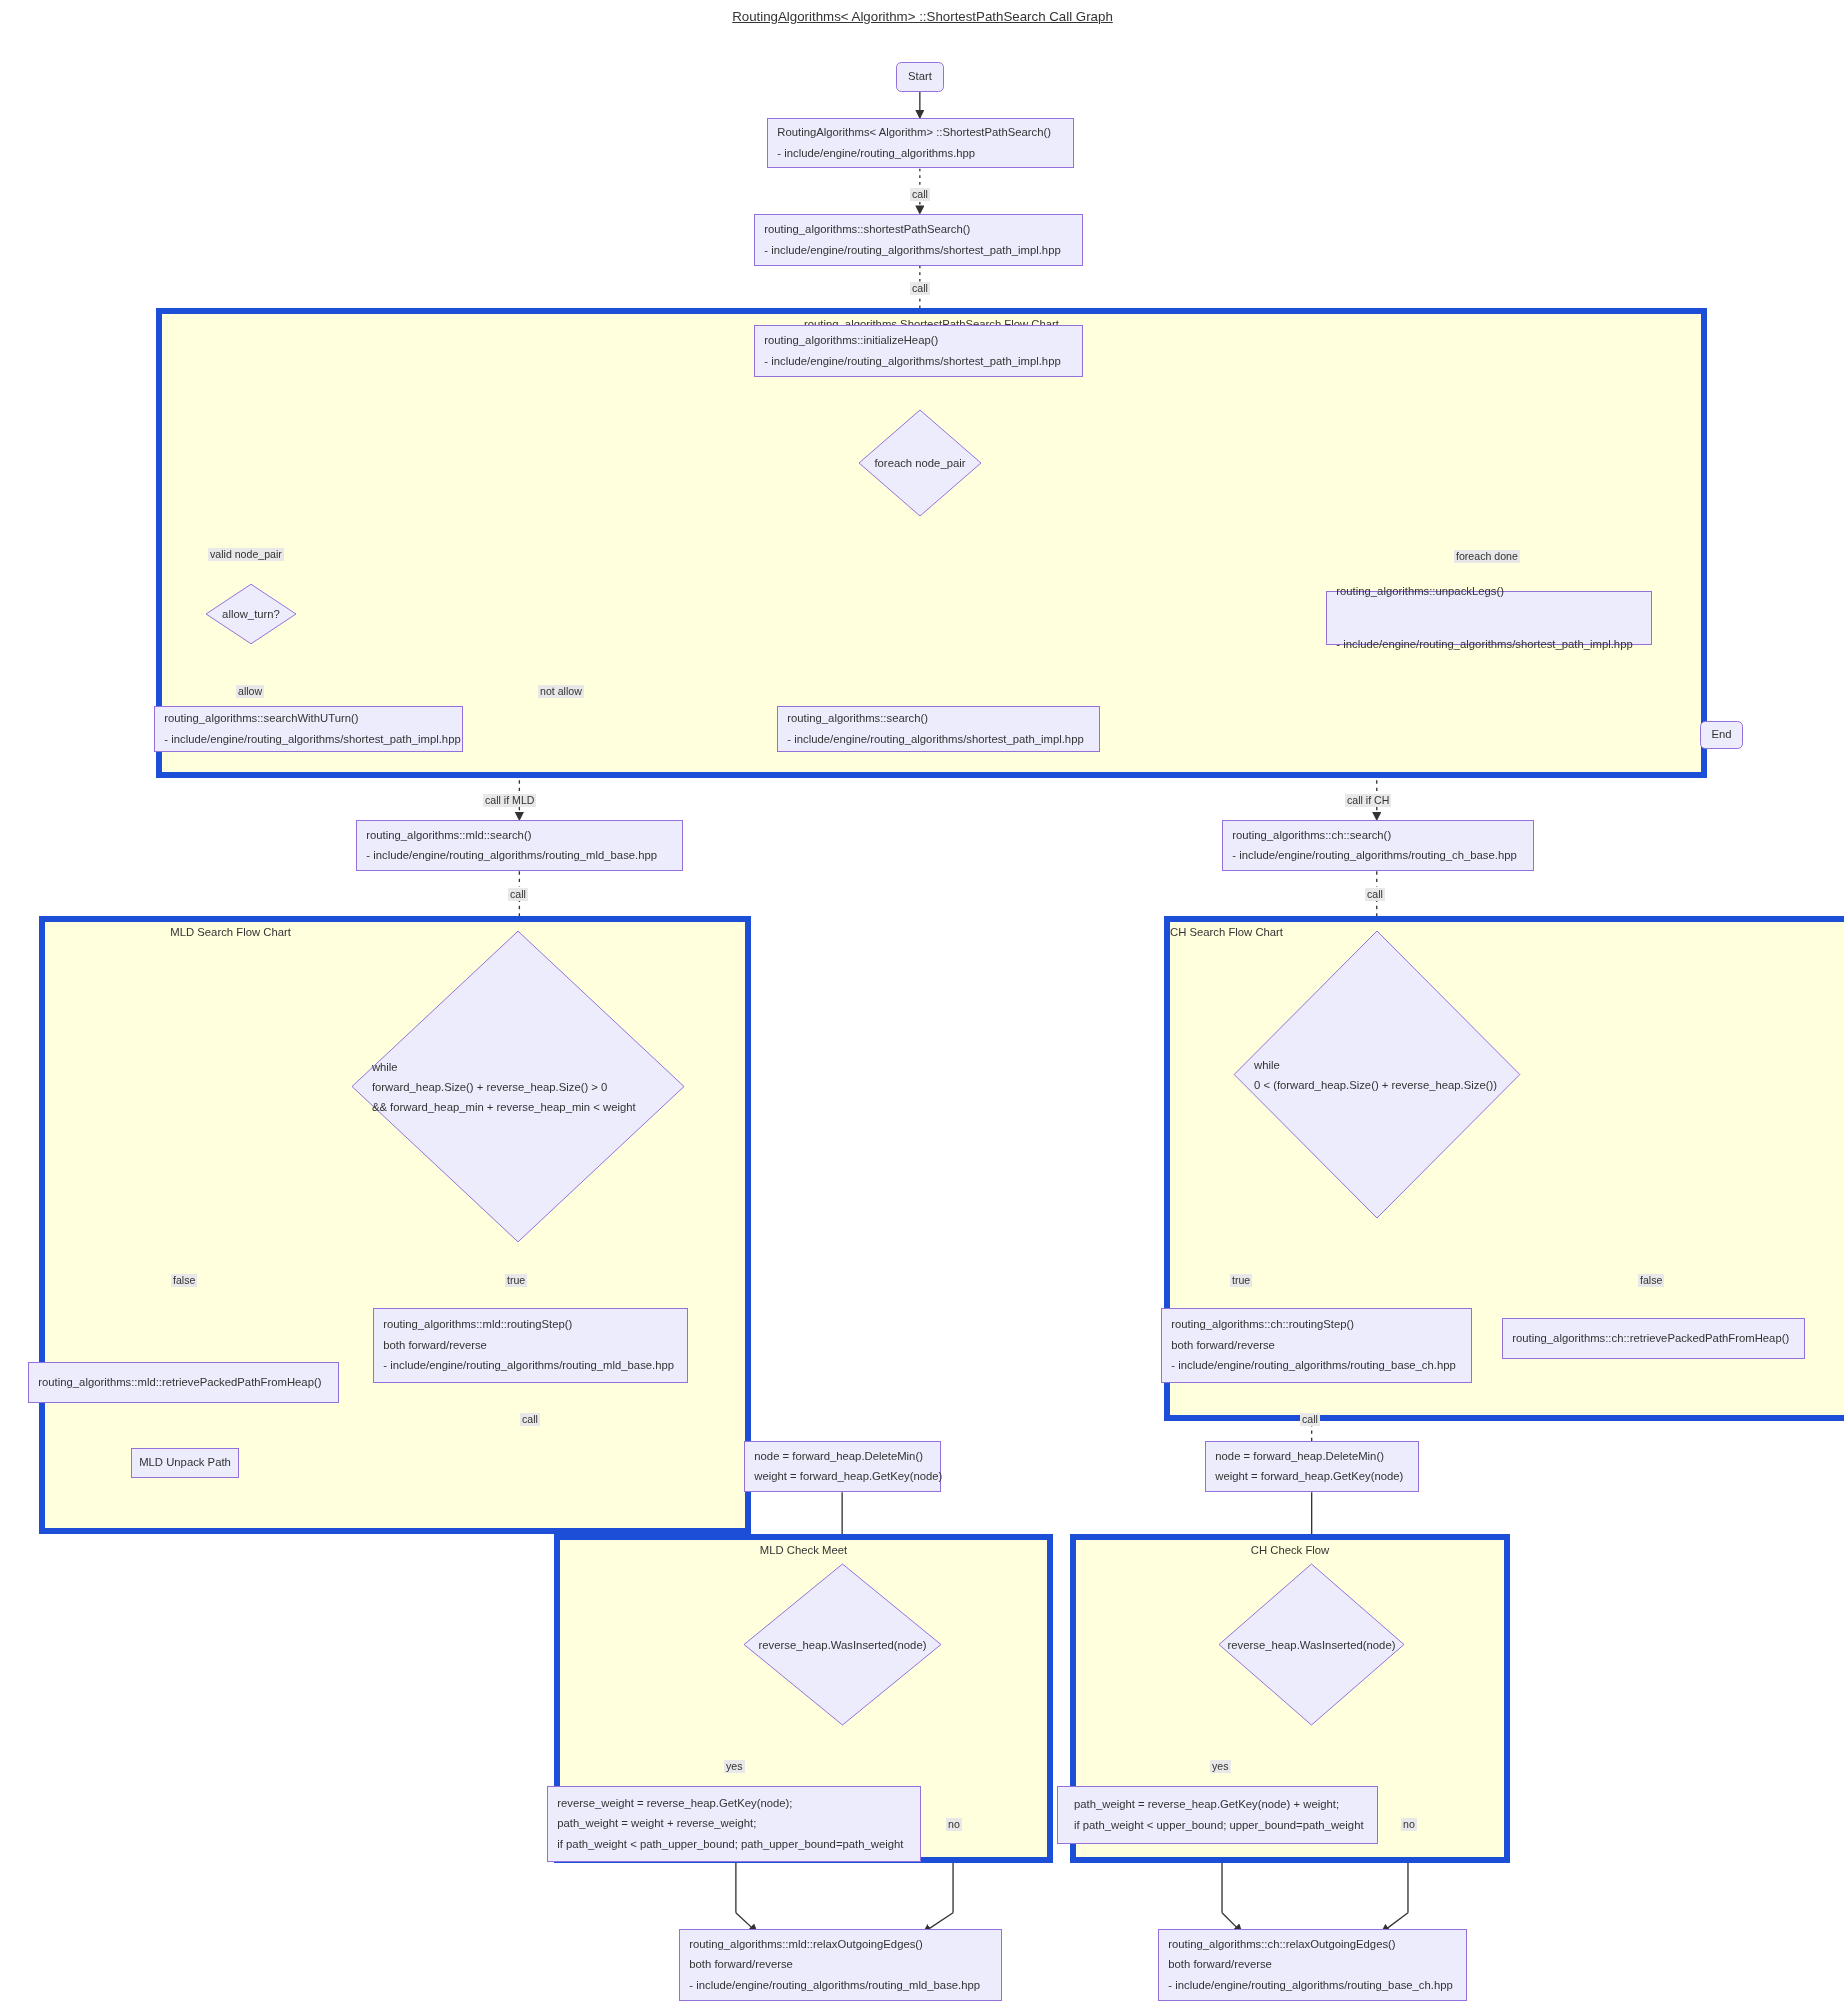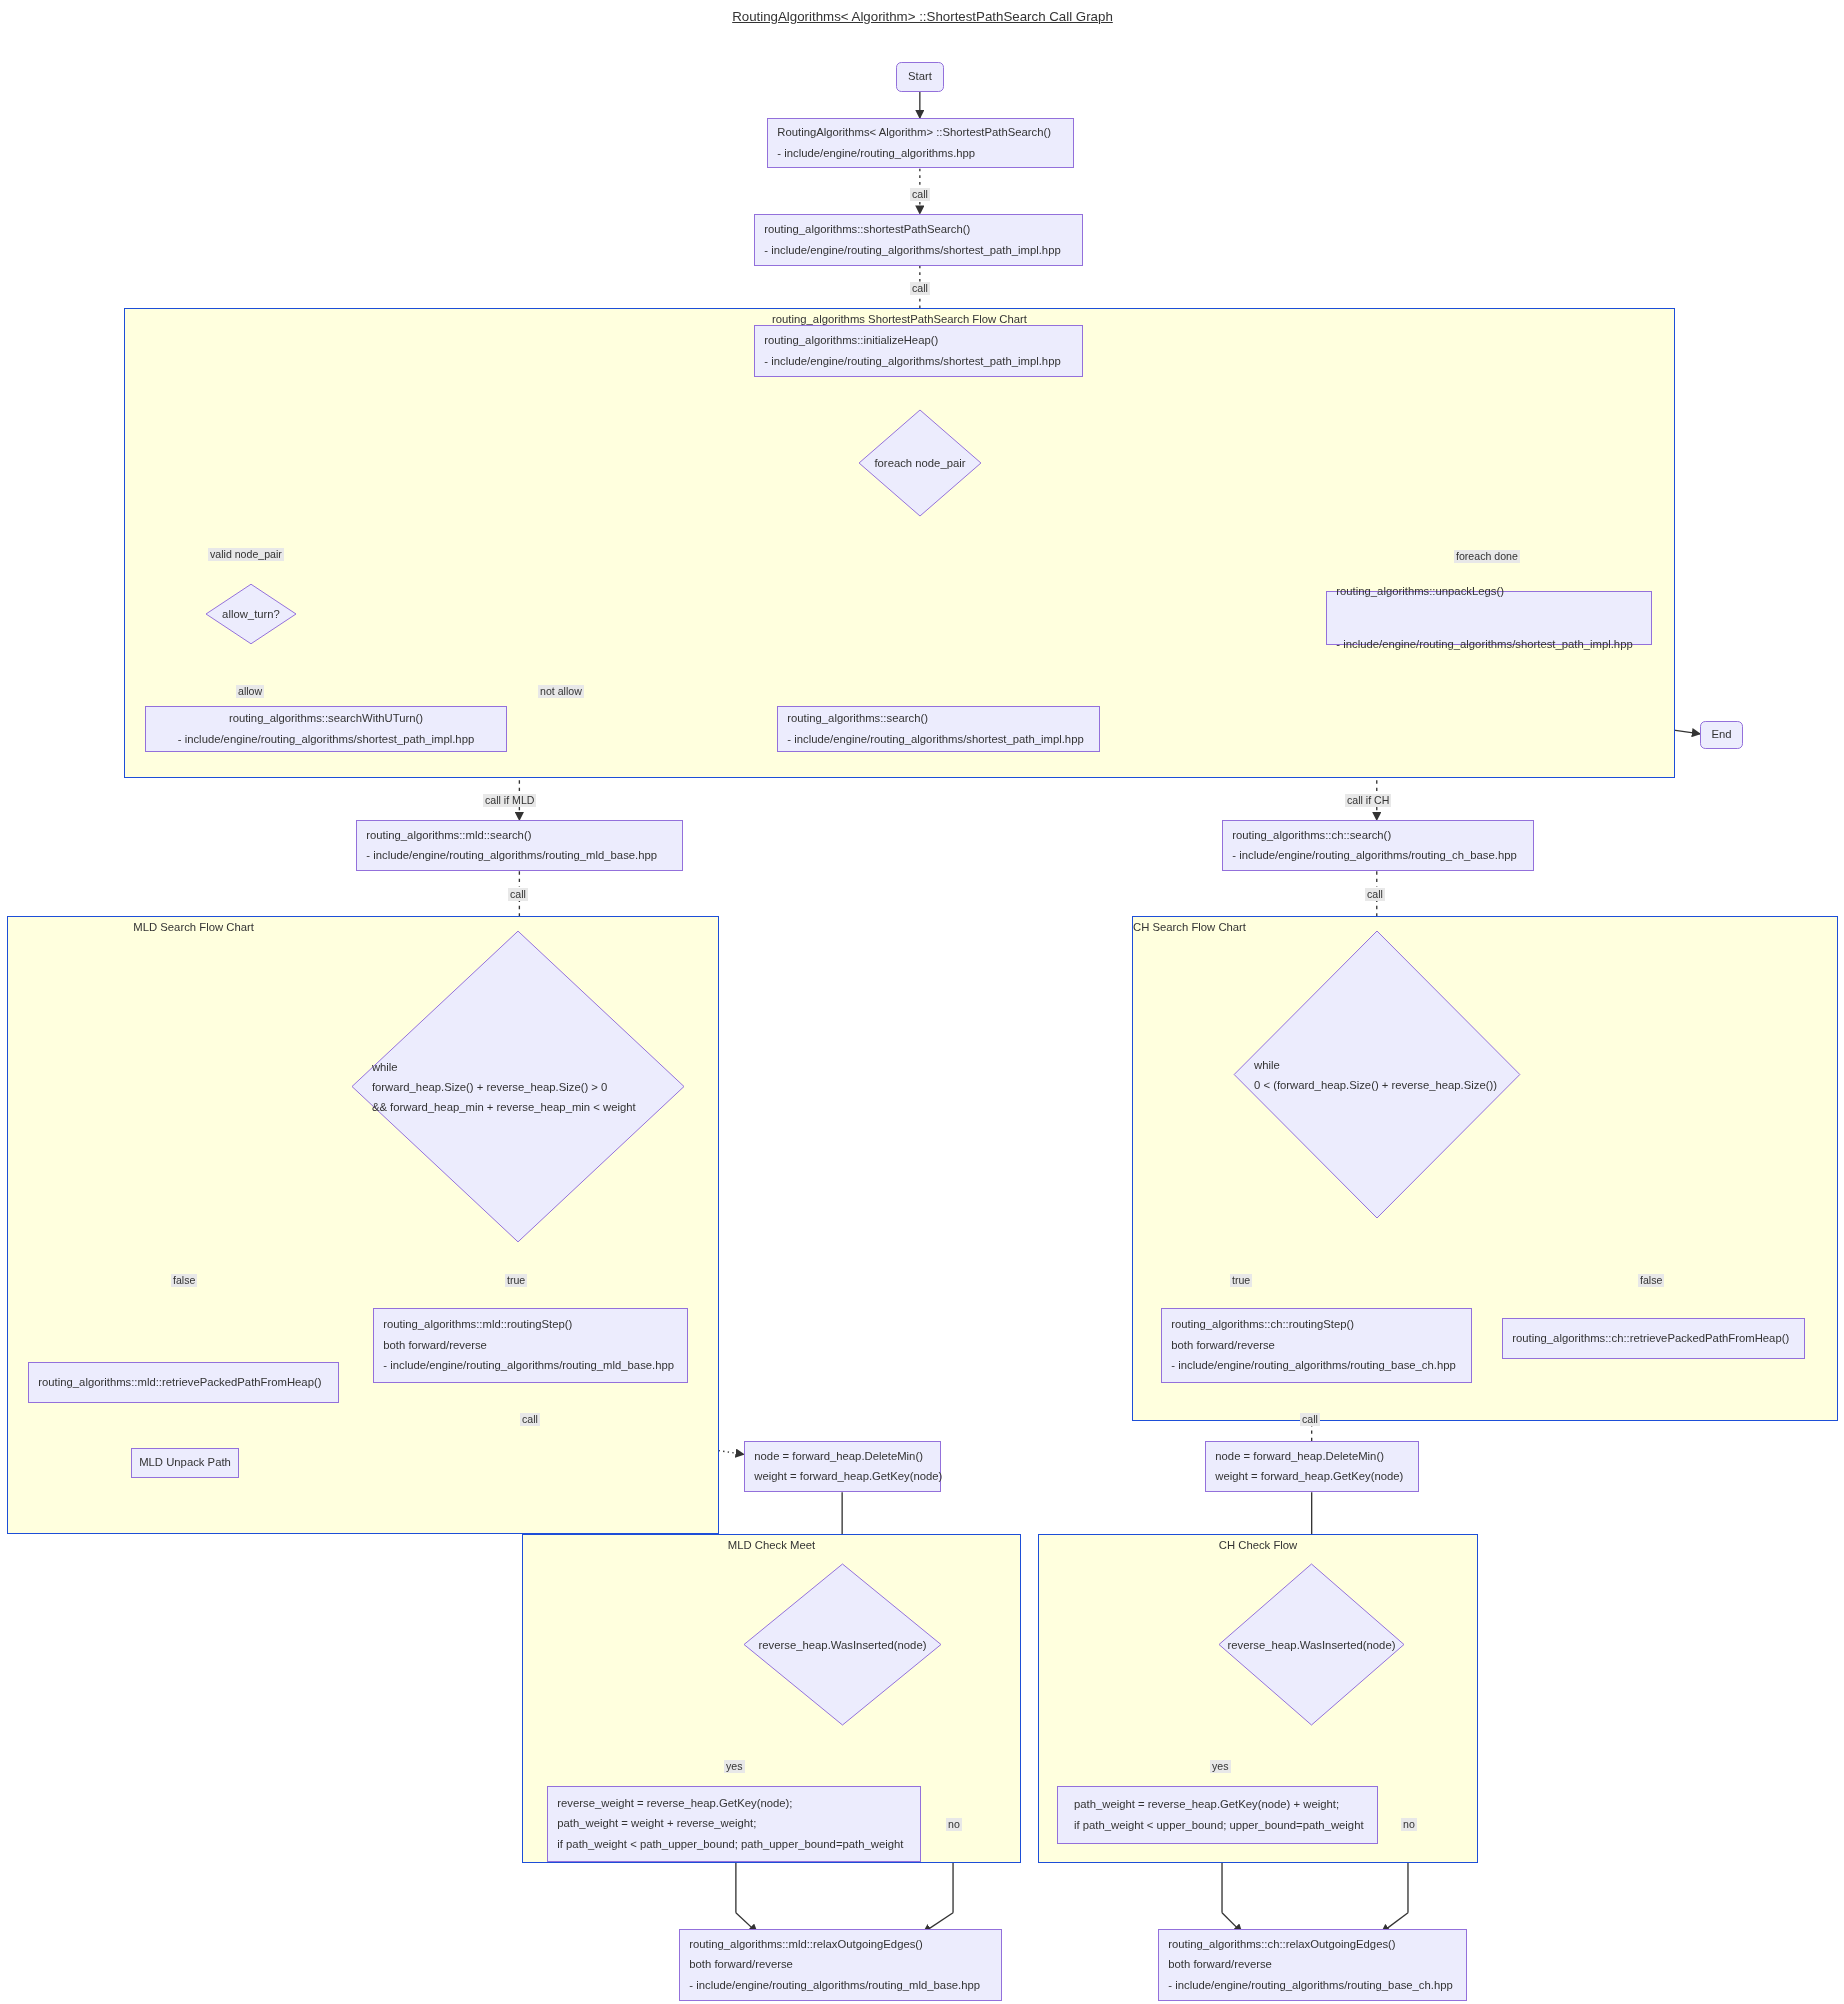--- a/index.html
+++ b/index.html
@@ -29,22 +29,23 @@
     text-align: center;
     font-size: 13.3px;
     color: #333333;
     text-decoration: underline;
     white-space: nowrap;
   }
   
   .cluster {
     position: absolute;
     background: #ffffde;
-    border: 1px solid #1d4ed8;
+    border: 6px solid #1d4ed8;
     box-sizing: border-box;
+    margin-left: 32px;
   }
   .cluster-label {
     position: absolute;
     top: 4px;
     left: 0; right: 0;
     text-align: center;
     font-size: 11.3px;
     color: #333333;
     white-space: nowrap;
   }
@@ -256,21 +257,21 @@
 
   <div class="diamond" style="left:206px; top:584px; width:90px; height:60px;">
     <svg width="90" height="60" viewBox="0 0 136 90">
         <polygon points="68,0 136,45 68,90 0,45" fill="#ececfd" stroke="#9370db" stroke-width="1.5"></polygon>
       </svg>
     <div class="dtext">
         <span class="ln">allow_turn?</span>
       </div>
   </div>
 
-  <div class="node" style="left:145px; top:706px; width:362px; height:46px;align-items:center;">
+  <div class="node" style="left:154px; top:706px; width:309px; height:46px;">
     <span class="ln">routing_algorithms::searchWithUTurn()</span>
     <span class="ln">- include/engine/routing_algorithms/shortest_path_impl.hpp</span>
   </div>
 
   <div class="node" style="left:777px; top:706px; width:323px; height:46px;">
     <span class="ln">routing_algorithms::search()</span>
     <span class="ln">- include/engine/routing_algorithms/shortest_path_impl.hpp</span>
   </div>
 
   <div class="node" style="left:1326px; top:591px; width:326px; height:54px;gap:32px;">

